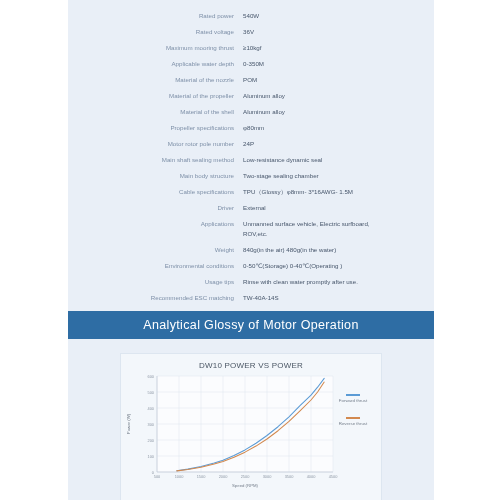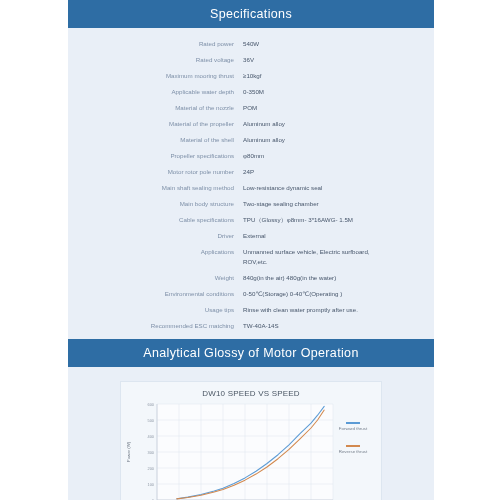--- a/index.html
+++ b/index.html
@@ -48,23 +48,20 @@
   }
   .legend-item{margin-bottom:12px;}
   .legend-swatch{width:14px;height:1.6px;margin:0 auto 2.5px auto;display:block;}
 </style>
 </head>
 <body>
 
 <div class="page">
   <div class="content">
 
-    <div class="section-header">
-      <span>Specifications</span>
-    </div>
 
     <div class="spec-body" id="spec-body">
         <div class="spec-row">
           <div class="spec-label">Rated power</div>
           <div class="spec-value">540W</div>
         </div>
         <div class="spec-row">
           <div class="spec-label">Rated voltage</div>
           <div class="spec-value">36V</div>
         </div>
@@ -134,21 +131,21 @@
           <div class="spec-value">TW-40A-14S</div>
         </div>
       </div>
 
     <div class="section-header">
       <span>Analytical Glossy of Motor Operation</span>
     </div>
 
     <div class="chart-wrap">
       <div class="chart-card">
-        <div class="chart-title">DW10 SPEED VS SPEED</div>
+        <div class="chart-title">DW10 POWER VS POWER</div>
         <svg class="chart-svg" id="chart-svg" width="262" height="148">
             <rect x="36" y="22" width="176" height="96" fill="#fbfcfe"></rect>
             <line x1="36" y1="22" x2="36" y2="118" stroke="#dfe6ef" stroke-width="0.5"></line>
             <line x1="58" y1="22" x2="58" y2="118" stroke="#dfe6ef" stroke-width="0.5"></line>
             <line x1="80" y1="22" x2="80" y2="118" stroke="#dfe6ef" stroke-width="0.5"></line>
             <line x1="102" y1="22" x2="102" y2="118" stroke="#dfe6ef" stroke-width="0.5"></line>
             <line x1="124" y1="22" x2="124" y2="118" stroke="#dfe6ef" stroke-width="0.5"></line>
             <line x1="146" y1="22" x2="146" y2="118" stroke="#dfe6ef" stroke-width="0.5"></line>
             <line x1="168" y1="22" x2="168" y2="118" stroke="#dfe6ef" stroke-width="0.5"></line>
             <line x1="190" y1="22" x2="190" y2="118" stroke="#dfe6ef" stroke-width="0.5"></line>

